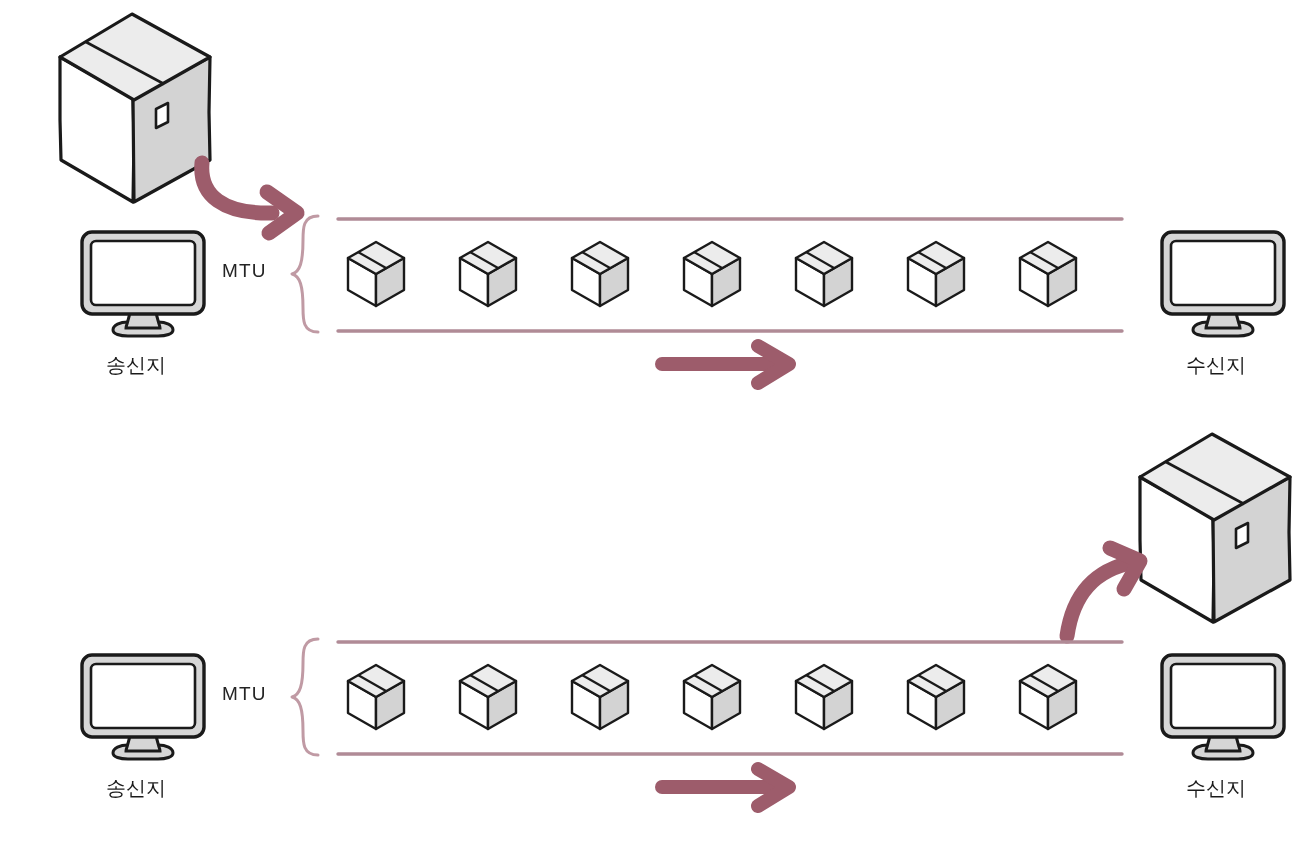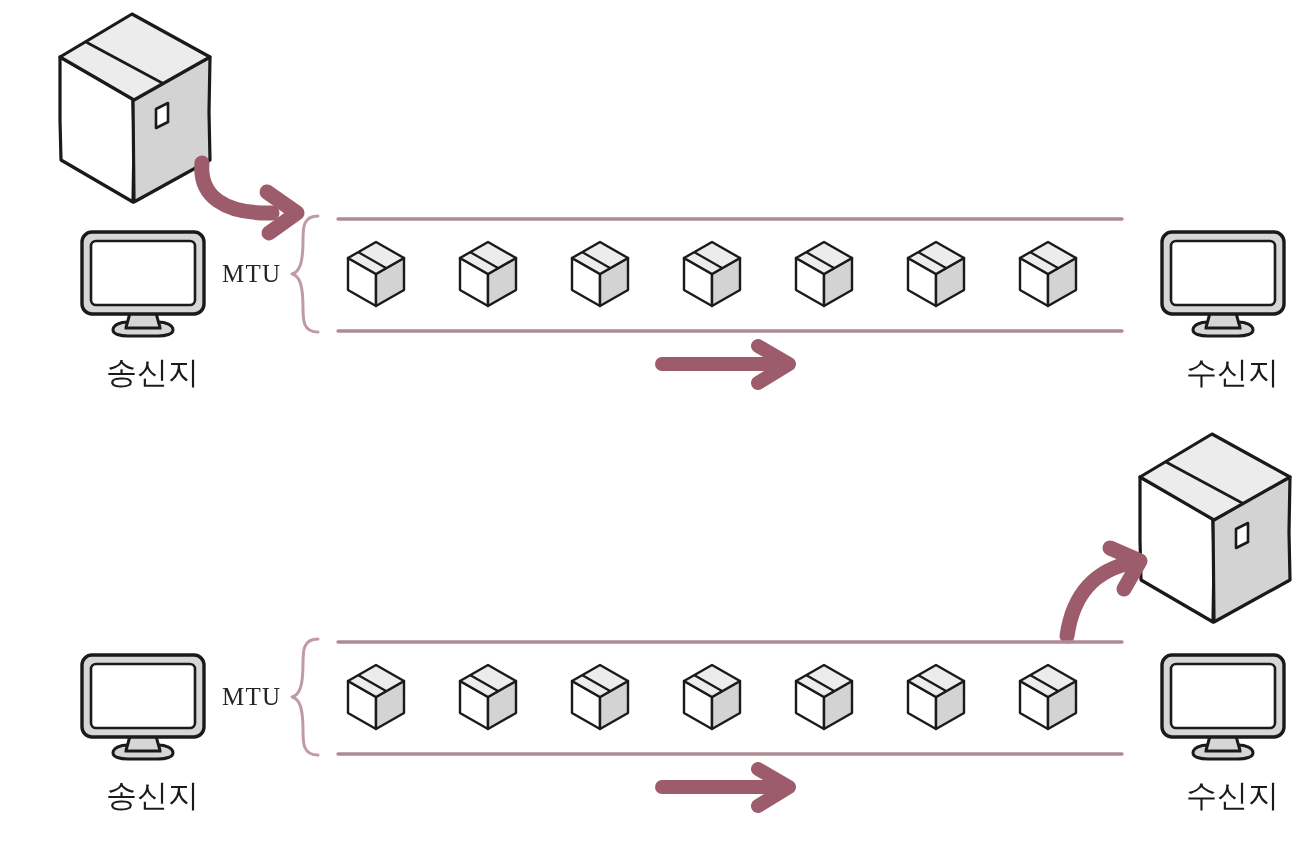--- a/index.html
+++ b/index.html
@@ -23,27 +23,27 @@
     top: 0;
     width: 1312px;
     height: 854px;
   }
   .txt {
     position: absolute;
     white-space: nowrap;
     color: #1c1c1c;
   }
   .mtu-label {
-    font-size: 25px;
+    font-size: 19px;
     letter-spacing: 1.2px;
-    font-family: Liberation Serif, serif;
+    font-family: Liberation Sans, sans-serif;
     color: #242424;
   }
   .node-label {
-    font-size: 31px;
+    font-size: 20px;
     font-family: "DejaVu Sans", sans-serif;
     color: #1a1a1a;
   }
 </style>
 </head>
 <body>
 
 <div id="stage">
 
   <svg class="layer" viewBox="0 0 1312 854" width="1312" height="854">

